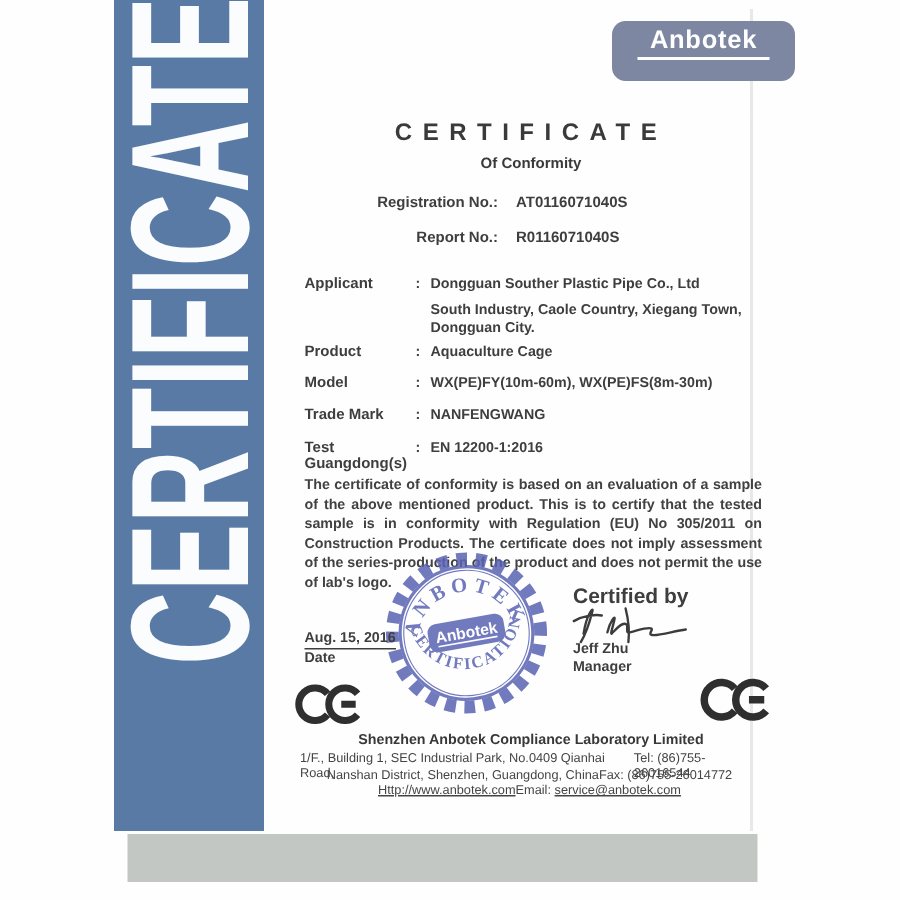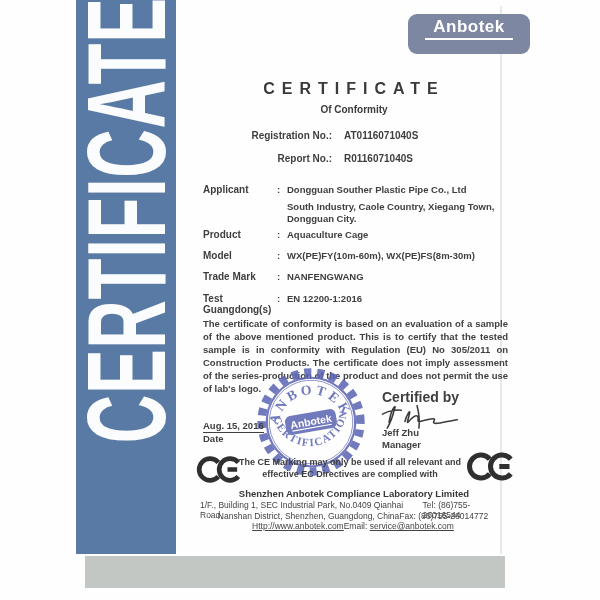--- a/index.html
+++ b/index.html
@@ -147,24 +147,20 @@
   <div class="abs date-val b">Aug. 15, 2016</div>
   <div class="abs date-label b">Date</div>
 
   <svg class="abs" style="left:194px; top:455px" width="34" height="29" viewBox="0 0 36 30">
     <path d="M25.8 7.6 A11.5 11.5 0 1 0 25.8 22.4" stroke="#2f2f2f" stroke-width="5" fill="none"></path>
     <path d="M29 15 H 35" stroke="#2f2f2f" stroke-width="0" fill="none"></path>
   </svg>
   <svg class="abs" style="left:214px; top:455px" width="34" height="29" viewBox="0 0 36 30">
     <path d="M25.8 7.6 A11.5 11.5 0 1 0 25.8 22.4 M14.3 15 H 24.5" stroke="#2f2f2f" stroke-width="5" fill="none"></path>
   </svg>
-  <div class="abs ce-note b">
-    <div>The CE Marking may only be used if all relevant and</div>
-    <div>effective EC Directives are complied with</div>
-  </div>
   <svg class="abs" style="left:464px; top:451px" width="36" height="31" viewBox="0 0 36 30">
     <path d="M25.8 7.6 A11.5 11.5 0 1 0 25.8 22.4" stroke="#2f2f2f" stroke-width="5" fill="none"></path>
   </svg>
   <svg class="abs" style="left:485px; top:451px" width="36" height="31" viewBox="0 0 36 30">
     <path d="M25.8 7.6 A11.5 11.5 0 1 0 25.8 22.4 M14.3 15 H 24.5" stroke="#2f2f2f" stroke-width="5" fill="none"></path>
   </svg>
 
   <div class="abs ctr company b">Shenzhen Anbotek Compliance Laboratory Limited</div>
   <div class="abs addr-row" style="top:500px">
     <span>1/F., Building 1, SEC Industrial Park, No.0409 Qianhai Road,</span>

